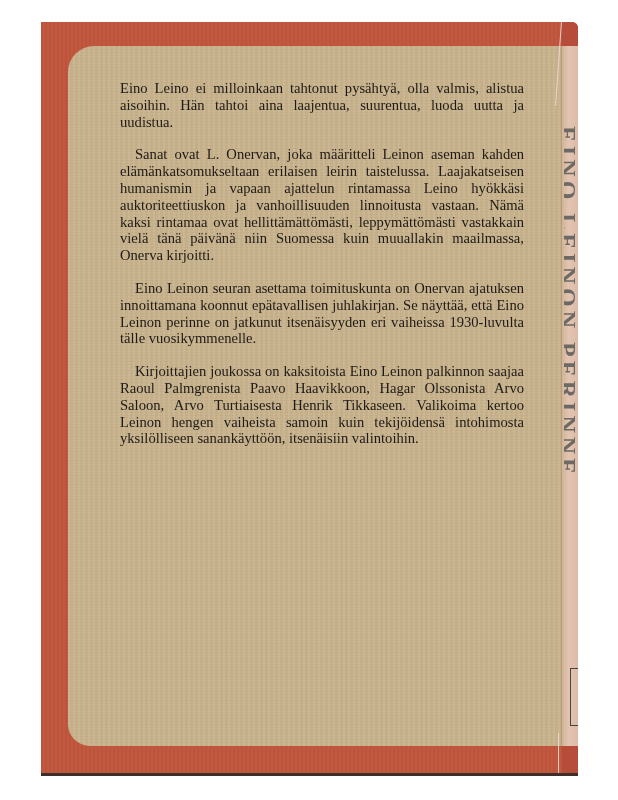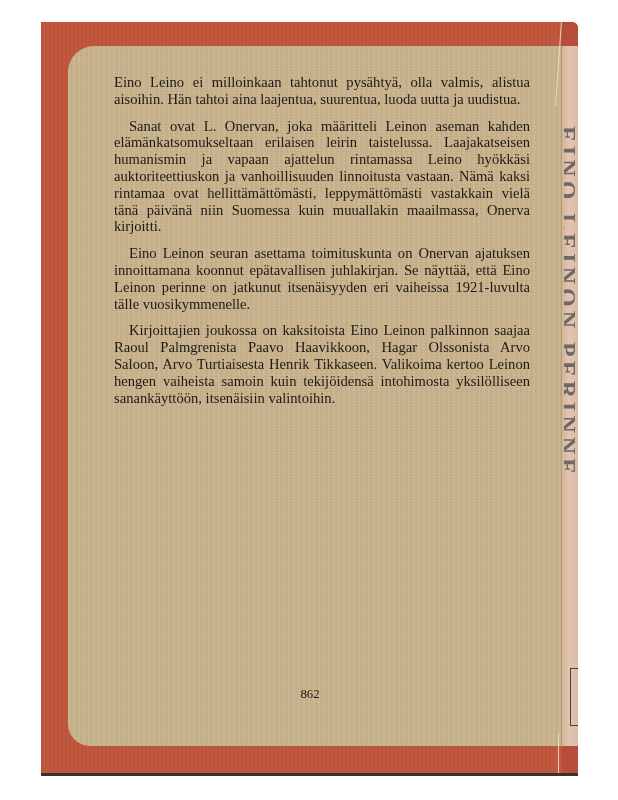--- a/index.html
+++ b/index.html
@@ -51,21 +51,21 @@
       font-size: 6px; color: #4a4440; overflow: hidden;
     }
     .crack {
       position: absolute; width: 1px; background: #e8dccb; opacity: 0.9;
     }
     .text {
       position: absolute; left: 104px; top: 64px; width: 436px;
       font-size: 14.6px; line-height: 16.8px; color: #1e1a16;
       text-align: justify;
     }
-    .text p { margin: 10px; text-indent: 15px; }
+    .text p { margin: 16px; text-indent: 15px; }
     .text p.first { text-indent: 0; }
     .colophon {
       position: absolute; left: 230px; top: 687px; width: 160px;
       text-align: center; font-size: 12.8px; line-height: 14.5px; color: #1e1a16;
     }
     .colophon div { margin: 0; }
   </style>
 </head>
 <body>
 
@@ -79,19 +79,18 @@
       <span>EINO LEINON PERINNE</span>
     </div>
     <div class="spine-label"></div>
   </div>
   <div class="spine-cap-bottom"></div>
 </div>
 
 <div class="text">
   <p class="first">Eino Leino ei milloinkaan tahtonut pysähtyä, olla valmis, alistua aisoihin. Hän tahtoi aina laajentua, suurentua, luoda uutta ja uudistua.</p>
   <p>Sanat ovat L. Onervan, joka määritteli Leinon aseman kahden elämänkatsomukseltaan erilaisen leirin taistelussa. Laajakatseisen humanismin ja vapaan ajattelun rintamassa Leino hyökkäsi auktoriteettiuskon ja vanhoillisuuden linnoitusta vastaan. Nämä kaksi rintamaa ovat hellittämättömästi, leppymättömästi vastakkain vielä tänä päivänä niin Suomessa kuin muuallakin maailmassa, Onerva kirjoitti.</p>
-  <p>Eino Leinon seuran asettama toimituskunta on Onervan ajatuksen innoittamana koonnut epätavallisen juhlakirjan. Se näyttää, että Eino Leinon perinne on jatkunut itsenäisyyden eri vaiheissa 1921-luvulta tälle vuosikymmenelle.</p>
+  <p>Eino Leinon seuran asettama toimituskunta on Onervan ajatuksen innoittamana koonnut epätavallisen juhlakirjan. Se näyttää, että Eino Leinon perinne on jatkunut itsenäisyyden eri vaiheissa 1930-luvulta tälle vuosikymmenelle.</p>
   <p>Kirjoittajien joukossa on kaksitoista Eino Leinon palkinnon saajaa Raoul Palmgrenista Paavo Haavikkoon, Hagar Olssonista Arvo Saloon, Arvo Turtiaisesta Henrik Tikkaseen. Valikoima kertoo Leinon hengen vaiheista samoin kuin tekijöidensä intohimosta yksilölliseen sanankäyttöön, itsenäisiin valintoihin.</p>
 </div>
 
 <div class="colophon">
-  <div>862</div>
 </div>
 
 </body></html>

